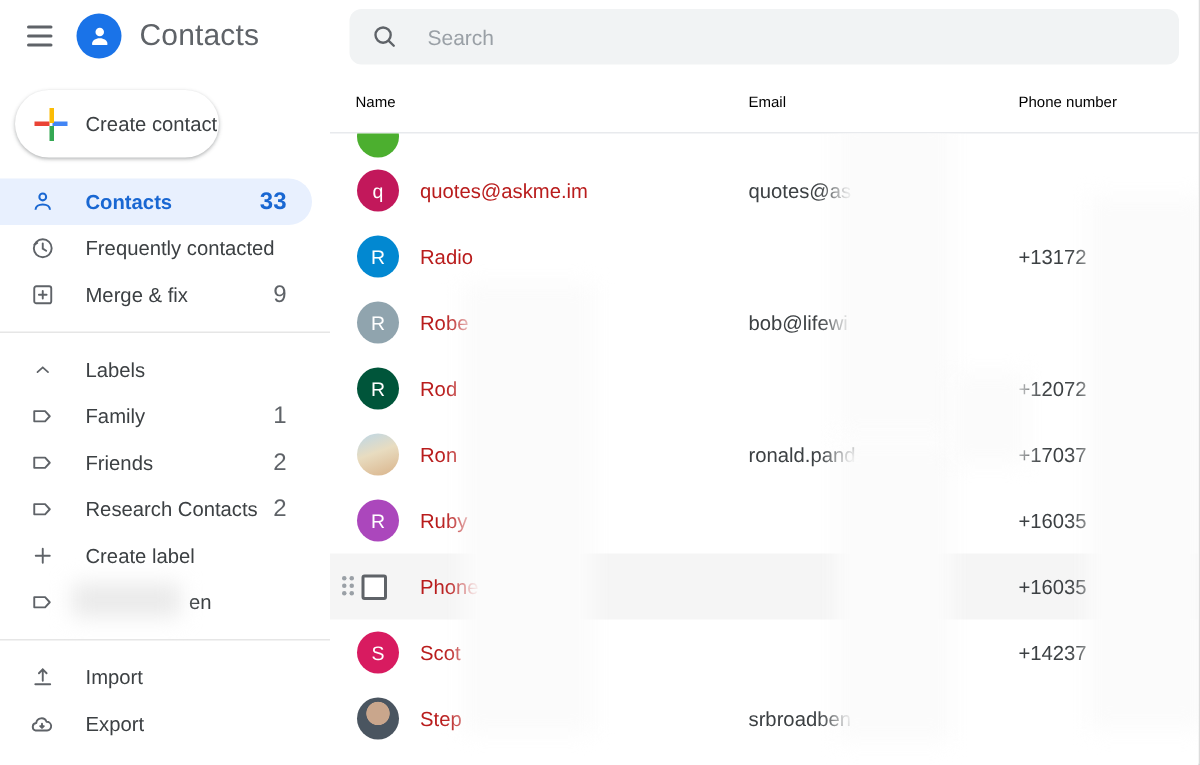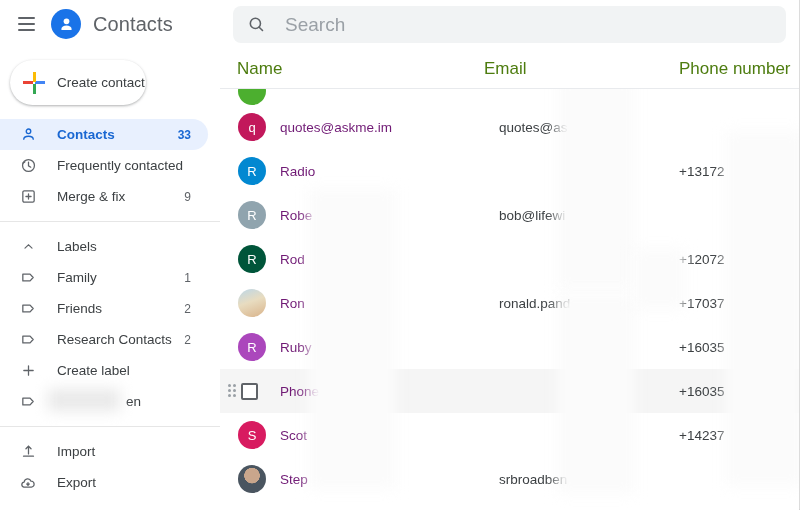--- a/index.html
+++ b/index.html
@@ -100,21 +100,21 @@
     color: #1967d2;
     font-weight: bold;
   }
   .nav-item .ico {
     width: 20px; height: 20px; flex: 0 0 20px;
     display: flex; align-items: center; justify-content: center;
   }
   .nav-item .lbl { margin-left: 19px; white-space: nowrap; }
   .nav-item .cnt {
     position: absolute; right: 17px;
-    font-size: 12px;
+    font-size: 16px;
   }
   .nav-item.active .cnt { color: #1967d2; font-weight: bold; }
   .nav-item .cnt { color: #5f6368; }
 
   .divider {
     height: 1px; background: #e6e6e6;
     margin: 9px 0 9px 0;
   }
   .nav-item.section .lbl { margin-left: 19px; color: #3c4043; }
 
@@ -133,38 +133,38 @@
     background: #f1f3f4;
     border-radius: 8px;
     display: flex; align-items: center;
     padding-left: 14px;
     cursor: text;
   }
   .searchbar .sicon { width: 20px; height: 20px; flex: 0 0 20px; }
   .searchbar input {
     border: none; outline: none; background: transparent;
     margin-left: 18px;
-    font-size: 19px; color: #3c4043;
+    font-size: 14px; color: #3c4043;
     font-family: "Liberation Sans", sans-serif;
     width: 90%;
   }
   .searchbar input::placeholder { color: #9aa0a6; }
 
   .colheads {
     height: 40px;
     display: flex; align-items: center;
     border-bottom: 1px solid #e8eaed;
     margin: 6px 0 0 0;
     padding-left: 0;
-    font-size: 17px;
-    color: #4d7c0f;
+    font-size: 10px;
+    color: #000000;
     position: relative;
   }
   .col-name { position: absolute; left: 17px; }
-  .col-email { position: absolute; left: 264px; }
+  .col-email { position: absolute; left: 279px; }
   .col-phone { position: absolute; left: 459px; }
 
   .rows {
     flex: 1 1 auto;
     position: relative;
     overflow: hidden;
   }
   .row {
     height: 44px;
     display: flex; align-items: center;
@@ -173,21 +173,21 @@
   }
   .row.hovered { background: #f5f5f5; }
   .avatar {
     position: absolute; left: 18px;
     width: 28px; height: 28px; border-radius: 50%;
     display: flex; align-items: center; justify-content: center;
     color: #fff; font-size: 13px;
     overflow: hidden;
   }
   .avatar.photo { background: #cfd8dc; }
-  .rname { position: absolute; left: 60px; font-size: 13.5px; color: #701a75; white-space: nowrap; }
+  .rname { position: absolute; left: 60px; font-size: 13.5px; color: #b91c1c; white-space: nowrap; }
   .remail { position: absolute; left: 279px; font-size: 13.5px; color: #3c4043; white-space: nowrap; }
   .rphone { position: absolute; left: 459px; font-size: 13.5px; color: #3c4043; white-space: nowrap; }
 
   .dragsel { position: absolute; left: 8px; display: flex; align-items: center; gap: 5px; }
   .dots {
     width: 8px; height: 14px;
     display: grid; grid-template-columns: 3px 3px; grid-template-rows: 3px 3px 3px;
     gap: 2px;
   }
   .dots i { display: block; width: 3px; height: 3px; background: #9aa0a6; border-radius: 50%; }

